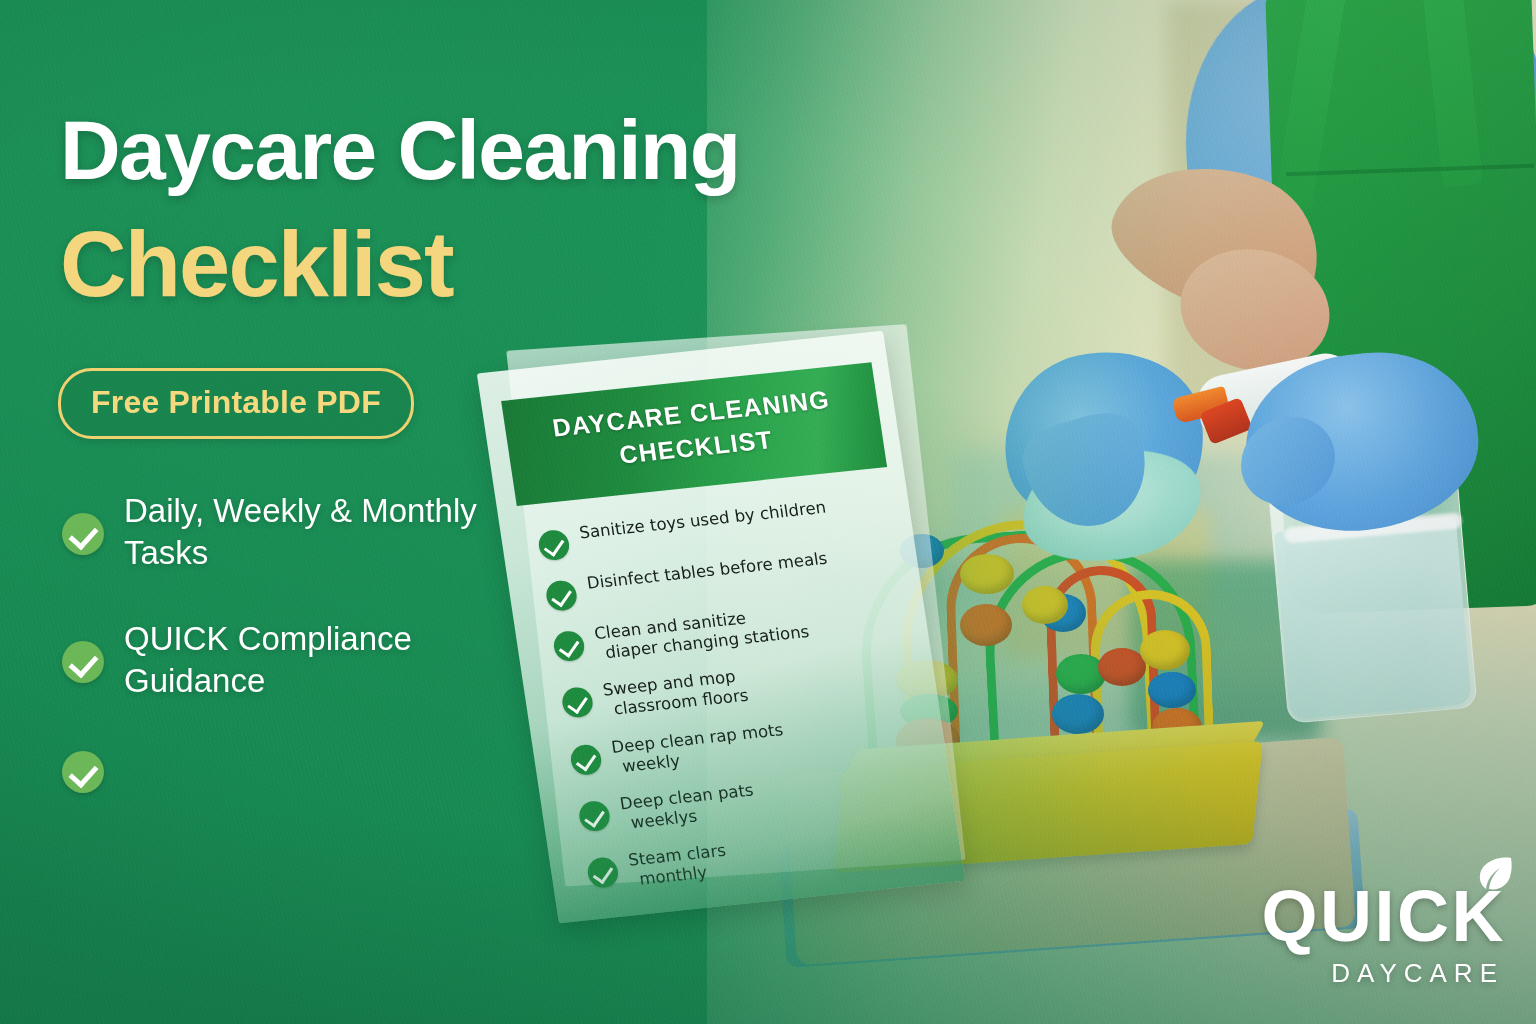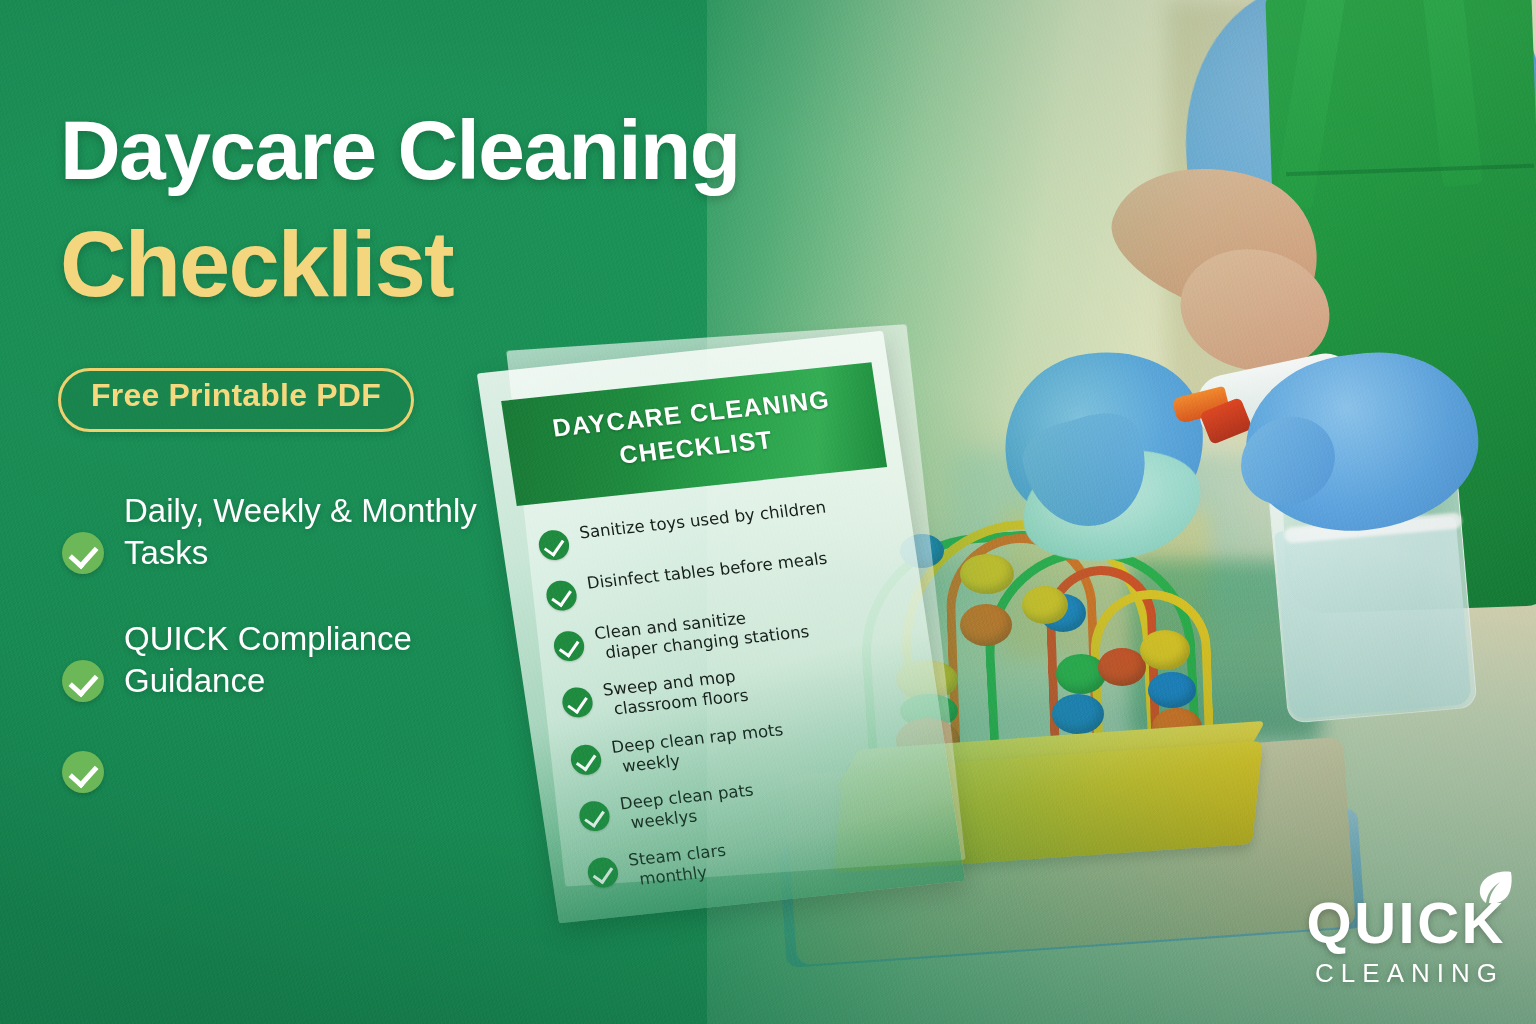--- a/index.html
+++ b/index.html
@@ -358,35 +358,35 @@
   }
   .title2 {
     position:absolute; left:60px; top:218px;
     font-size:92px; font-weight:bold; color:#f3d67e;
     letter-spacing:-1.8px; line-height:1;
     text-shadow:0 3px 10px rgba(0,0,0,.20);
     white-space:nowrap;
   }
   .badge {
     position:absolute; left:58px; top:368px;
-    padding:6px 30px 15px 30px;
+    padding:13px 30px 15px 30px;
     border:3px solid #f0d170;
     border-radius:34px;
     background:rgba(26,126,72,.55);
     color:#f6d97f;
     font-size:32px; font-weight:bold;
     letter-spacing:.2px;
     white-space:nowrap;
     box-shadow:0 2px 8px rgba(0,0,0,.14);
   }
   .bullets {
     position:absolute; left:62px; top:490px; width:520px;
   }
   .bullet {
-    display:flex; align-items:flex-end; gap:20px;
+    display:flex; align-items:center; gap:20px;
     margin-bottom:44px;
   }
   .bullet-check {
     flex:0 0 auto; width:42px; height:42px; border-radius:50%;
     background:#6cb757; position:relative; margin-top:5px;
     box-shadow:0 2px 5px rgba(0,0,0,.18);
   }
   .bullet-check::after {
     content:""; position:absolute; left:13px; top:9px;
     width:12px; height:21px;
@@ -401,21 +401,21 @@
   }
 
   
   .logo {
     position:absolute; right:30px; bottom:38px;
     text-align:right; color:#ffffff;
     text-shadow:0 2px 7px rgba(0,0,0,.28);
   }
   .logo-row { position:relative; display:inline-block; }
   .logo-main {
-    font-size:58px; font-weight:bold; letter-spacing:2.5px; line-height:1;
+    font-size:72px; font-weight:bold; letter-spacing:2.5px; line-height:1;
   }
   .logo-sub {
     font-size:26px; letter-spacing:7px; line-height:1;
     margin-top:8px; margin-right:2px;
   }
   .leaf {
     position:absolute; right:-8px; top:-24px;
     width:44px; height:40px;
   }
 </style>
@@ -579,16 +579,16 @@
     </div>
   </div>
 
   <div class="logo">
     <div class="logo-row">
       <div class="logo-main">QUICK</div>
       <svg class="leaf" viewBox="0 0 44 40">
         <path d="M41 2C28 0 12 6 10 19c-1 6 2 11 6 14 1-9 6-16 14-21-6 6-10 12-11 21 9 2 18-3 21-12 2-7 2-13 1-19z" fill="#ffffff"></path>
       </svg>
     </div>
-    <div class="logo-sub">CLEANING</div>
+    <div class="logo-sub">DAYCARE</div>
   </div>
 
 </div>
 
 </body></html>

